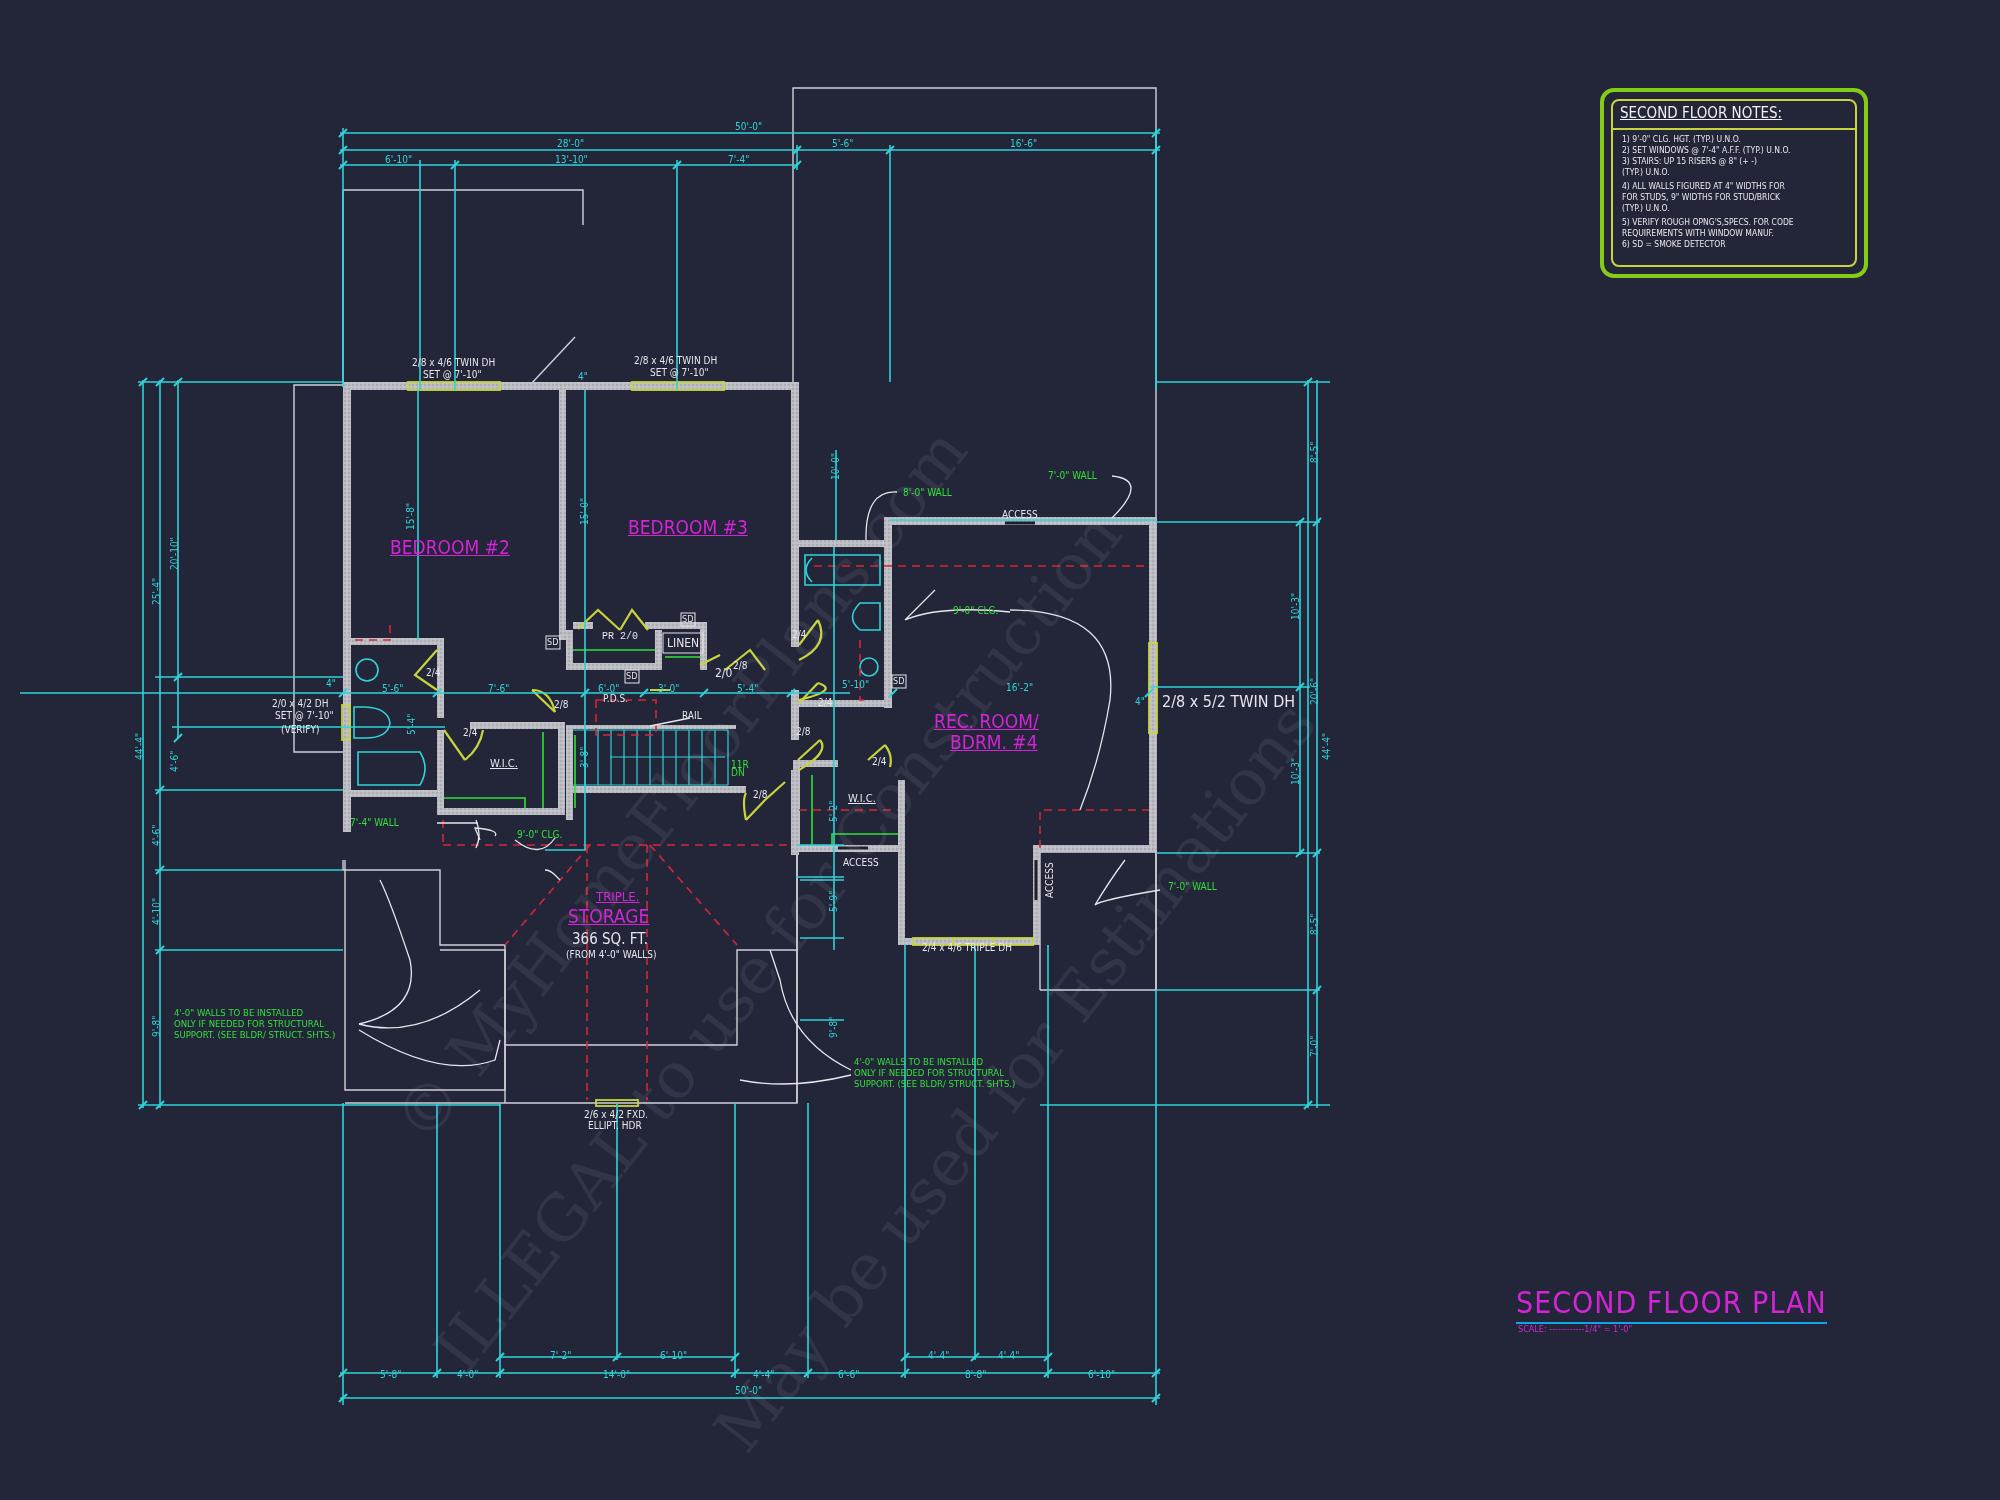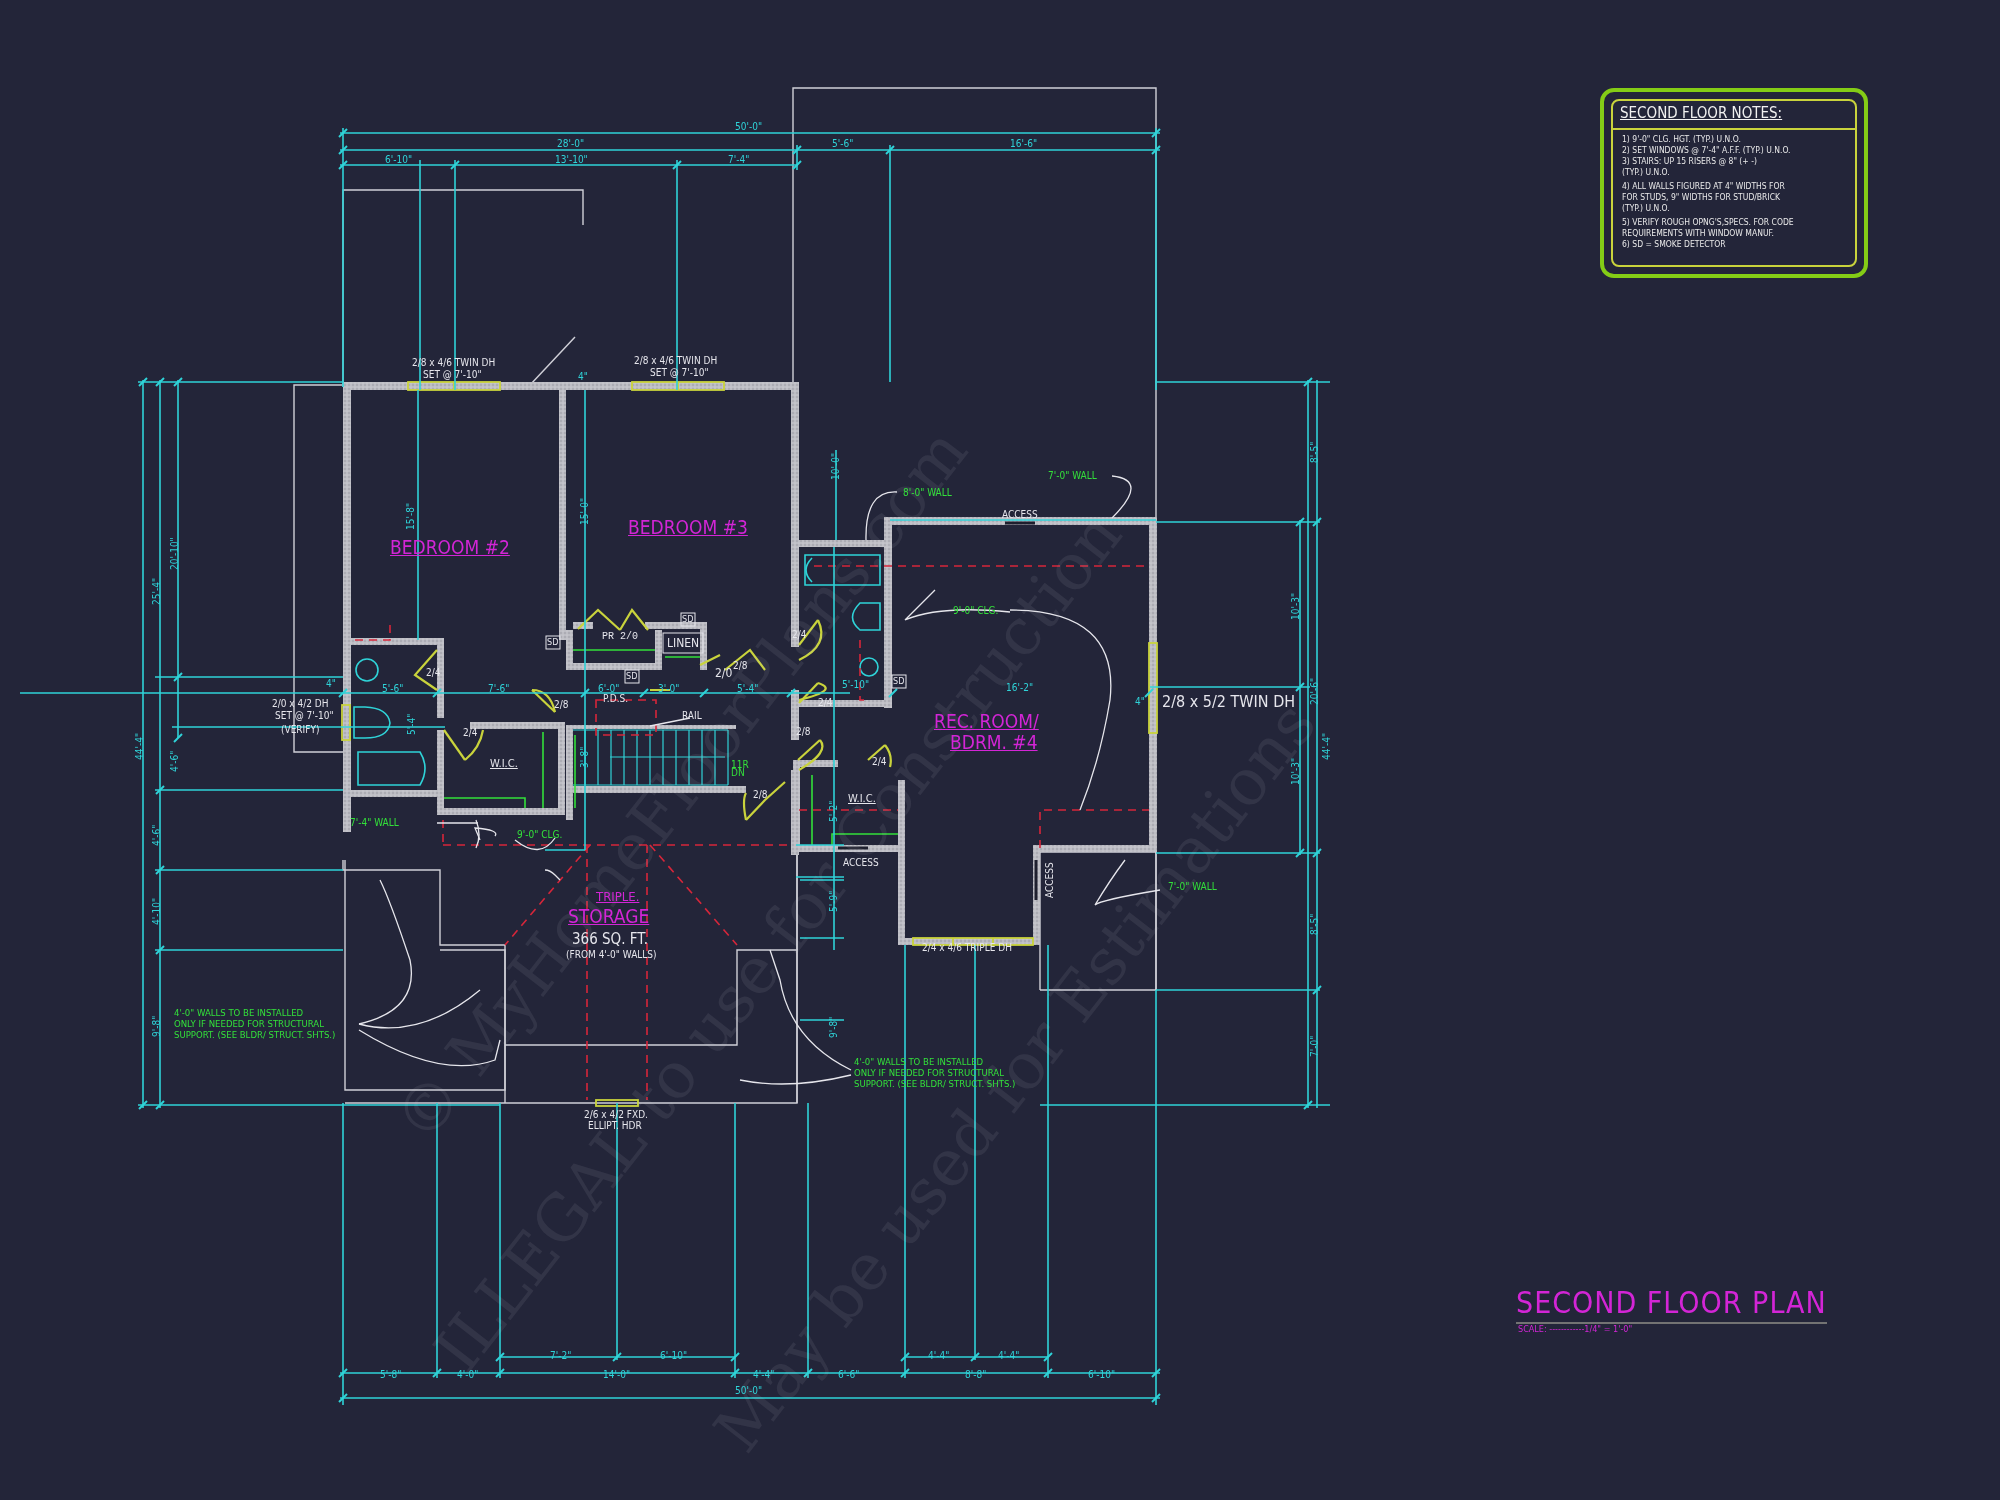--- a/index.html
+++ b/index.html
@@ -10,21 +10,21 @@
   .dimv{color:#2fd3d8;font-size:10px;transform:rotate(-90deg);transform-origin:left top;}
   .wh{color:#e6e6ec;font-size:11px;}
   .gr{color:#33e03a;font-size:11px;}
   .mg{color:#d325d6;text-decoration:underline;}
   .notes{position:absolute;left:1600px;top:88px;width:260px;height:182px;border:4px solid #84cc16;border-radius:14px;}
   .notes-inner{position:absolute;left:7px;top:7px;right:7px;bottom:7px;border:2px solid #c9d33c;border-radius:8px;}
   .notes-title{position:absolute;left:10px;top:6px;color:#f1f1f1;font-size:15px;text-decoration:underline;font-family:"DejaVu Sans Condensed","DejaVu Sans",sans-serif;}
   .notes-rule{position:absolute;left:0;right:0;top:30px;border-top:2px solid #c9d33c;}
   .notes-list{position:absolute;left:12px;top:38px;color:#eaeaea;font-size:8.5px;line-height:11px;font-family:"DejaVu Sans Condensed","DejaVu Sans",sans-serif;}
   .notes-list div{margin:0;}
-  .title{position:absolute;left:1516px;top:1285px;color:#d325d6;font-size:30px;letter-spacing:1px;font-family:"DejaVu Sans Condensed","DejaVu Sans",sans-serif;border-bottom:2px solid #737373;padding-bottom:2px;}
+  .title{position:absolute;left:1516px;top:1285px;color:#d325d6;font-size:30px;letter-spacing:1px;font-family:"DejaVu Sans Condensed","DejaVu Sans",sans-serif;border-bottom:2px solid #0ea5e9;padding-bottom:2px;}
   .scale{position:absolute;left:1518px;top:1324px;color:#d325d6;font-size:9px;font-family:"DejaVu Sans Condensed","DejaVu Sans",sans-serif;}
   .wm{position:absolute;color:rgba(210,210,225,0.09);font-family:"DejaVu Serif",serif;white-space:nowrap;transform-origin:left top;}
 </style>
 </head>
 <body>
 
 <svg width="2000" height="1500" viewBox="0 0 2000 1500">
   <defs>
     <pattern id="hatch" width="4" height="4" patternUnits="userSpaceOnUse">
       <rect width="4" height="4" fill="#bdbdc4"></rect>

